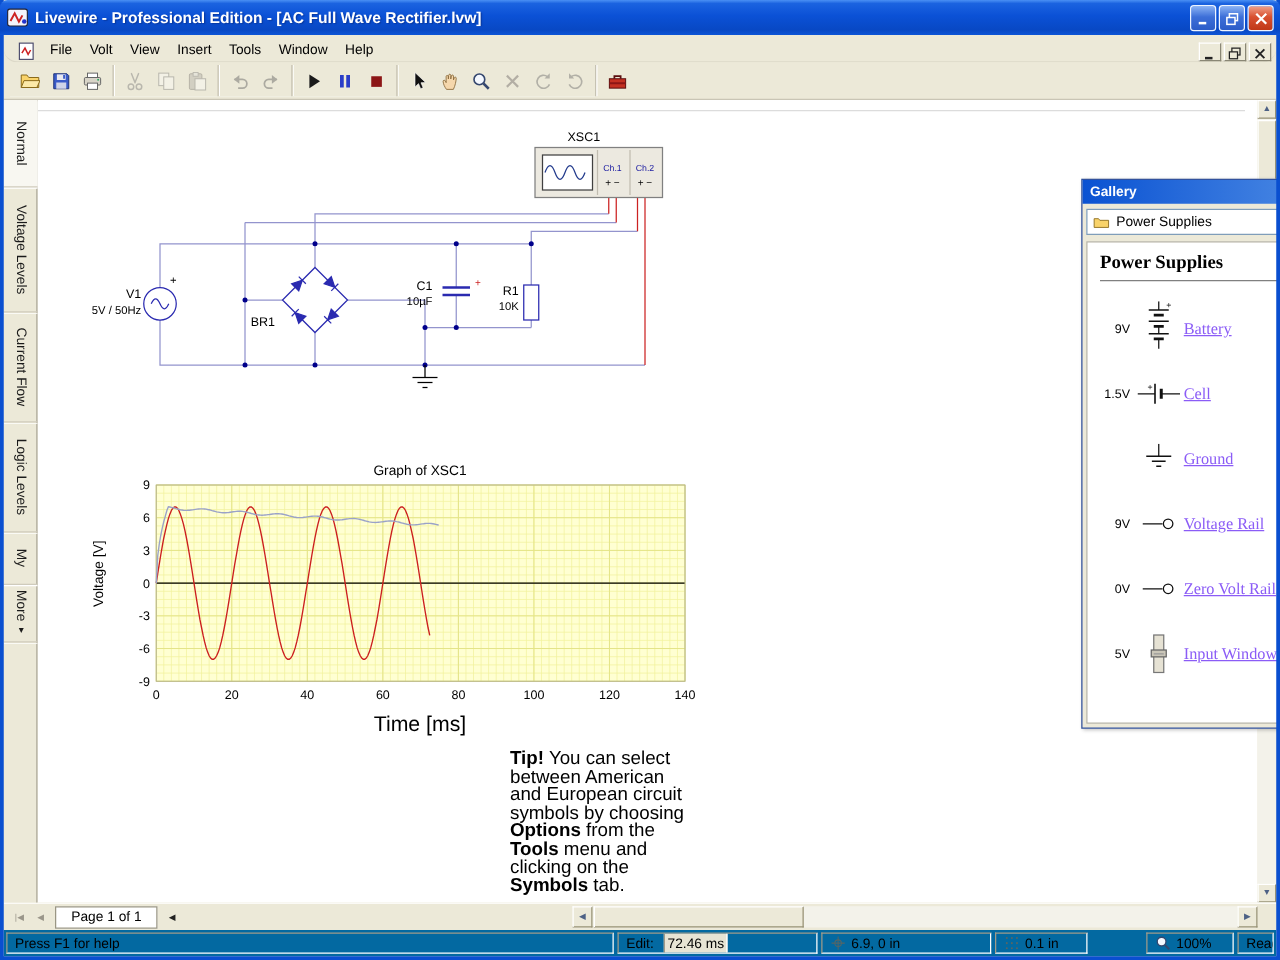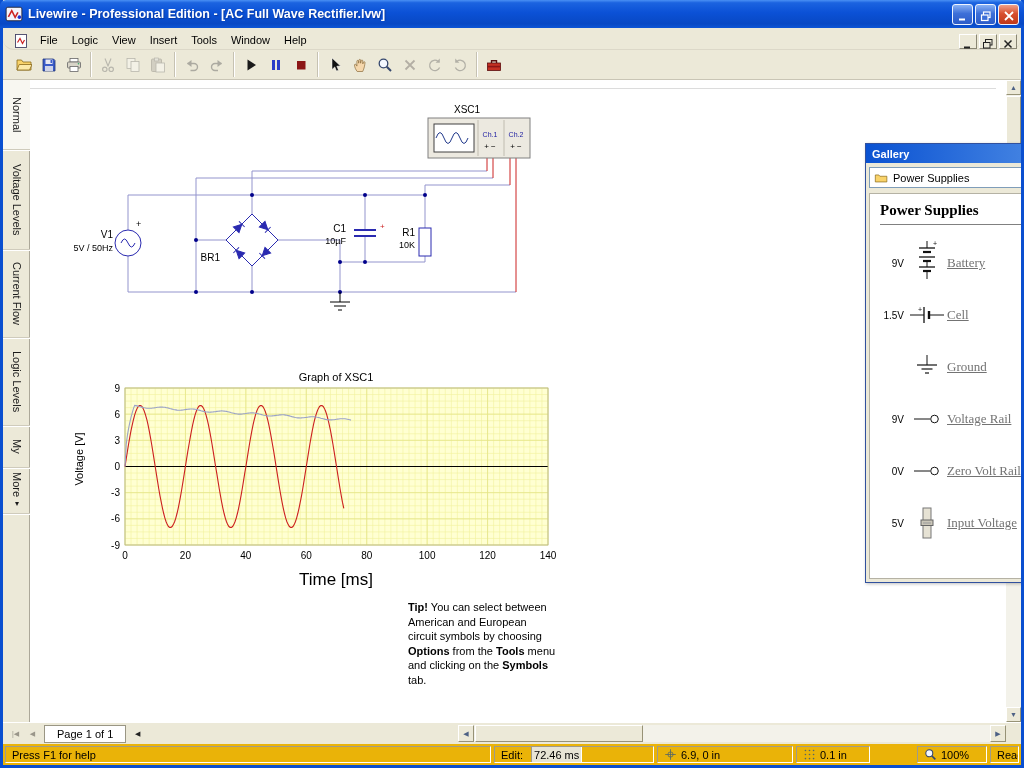--- a/index.html
+++ b/index.html
@@ -59,21 +59,21 @@
   
   #canvas{position:absolute;left:30px;top:80px;width:976px;height:642px;background:#fff;overflow:hidden;}
   #page-edge{position:absolute;left:0;top:8px;width:966px;height:1px;background:#dcdcdc;}
   #circuit-svg{position:absolute;left:0;top:0;}
   #graph-title{position:absolute;left:196px;top:291px;width:220px;text-align:center;font-size:11px;color:#000;}
   #graph-wrap{position:absolute;left:58px;top:300px;width:470px;height:195px;}
   #graph-ylabel{position:absolute;left:10px;top:372px;width:80px;height:14px;text-align:center;
     font-size:11px;transform:rotate(-90deg);}
   #graph-xlabel{position:absolute;left:246px;top:478px;width:120px;text-align:center;font-size:17px;margin-top:12px;}
   #description{position:absolute;left:78px;top:518px;width:240px;font-size:12.5px;line-height:16px;color:#000;}
-  #tip{position:absolute;left:378px;top:520px;width:148px;font-size:11px;line-height:14.5px;color:#000;}
+  #tip{position:absolute;left:378px;top:520px;width:148px;font-size:15px;line-height:14.5px;color:#000;}
 
   
   #vscroll{position:absolute;left:1006px;top:80px;width:15px;height:642px;background:#f3f2ea;}
   .sb-btn{width:15px;height:15px;background:#ece9d8;border:1px solid;border-color:#fff #979276 #979276 #fff;
     color:#4d6185;font-size:7px;line-height:13px;text-align:center;}
   #vthumb{position:absolute;left:0;top:16px;width:15px;height:52px;background:#ece9d8;
     border:1px solid;border-color:#fff #979276 #979276 #fff;}
   #vscroll .down{position:absolute;left:0;bottom:0;}
 
   
@@ -83,21 +83,21 @@
     color:#9a968a;background:transparent;border:none;}
   .pg-btn.dark{color:#222;}
   .pg-tab{height:18px;background:#fff;border:1px solid #9a9684;padding:2px 12px;font-size:11px;margin:0 3px;}
   #hscroll{position:absolute;left:455px;top:2px;width:548px;height:17px;background:#f3f2ea;}
   .hs-btn{position:absolute;top:0;width:16px;height:17px;background:#ece9d8;border:1px solid;
     border-color:#fff #979276 #979276 #fff;color:#4d6185;font-size:7px;line-height:15px;text-align:center;}
   #hthumb{position:absolute;left:17px;top:0;width:168px;height:17px;background:#ece9d8;
     border:1px solid;border-color:#fff #979276 #979276 #fff;}
 
   
-  #statusbar{position:absolute;left:3px;top:744px;width:1018px;height:21px;background:#eab308;
+  #statusbar{position:absolute;left:3px;top:744px;width:1018px;height:21px;background:#0369a1;
     display:flex;align-items:center;gap:3px;padding:0 2px;font-size:11px;color:#000;}
   .sb-panel{height:17px;border:1px solid;border-color:#9f9b8a #fff #fff #9f9b8a;
     display:flex;align-items:center;padding:0 6px;gap:4px;white-space:nowrap;overflow:hidden;}
   .sbic{width:13px;height:13px;flex:none;}
   .time-box{height:32px;border:1px solid;border-color:#9f9b8a #fff #fff #9f9b8a;background:#e7e4d4;
     display:flex;align-items:center;padding:0 2px;margin-left:4px;}
   #sb-help{width:486px;}#sb-time{width:160px;}#sb-pos{width:136px;}#sb-grid{width:74px;}#sb-zoom{width:70px;margin-left:44px;}
   #sb-ready{flex:1;}
 
   
@@ -109,21 +109,21 @@
     align-items:center;font-size:11px;gap:5px;padding:0 4px;}
   #gallery-combo .sbic{width:14px;height:14px;}
   #gallery-body{position:absolute;left:3px;top:49px;width:224px;height:386px;background:#fff;
     border:1px solid #b5b2a4;padding:8px 10px;overflow:hidden;}
   .g-head{font-family:"Liberation Serif",serif;font-size:15px;font-weight:bold;color:#000;
     border-bottom:1px solid #808080;padding-bottom:5px;margin-bottom:12px;}
   .g-item{display:flex;align-items:center;min-height:52px;}
   .g-val{width:27px;text-align:right;font-size:10px;padding-right:3px;flex:none;}
   .g-icon{width:40px;display:flex;justify-content:center;align-items:center;flex:none;}
   .g-icon svg{width:auto;height:auto;}
-  .g-link{font-family:"Liberation Serif",serif;font-size:13px;color:#737373;
+  .g-link{font-family:"Liberation Serif",serif;font-size:13px;color:#8b5cf6;
     text-decoration:underline;white-space:nowrap;cursor:pointer;}
 </style>
 </head>
 <body>
 
 <div id="titlebar" data-name="title-bar">
   <span class="ic18" data-name="app-icon">
       <svg viewBox="0 0 16 16">
         <rect x="1" y="2" width="14" height="12" rx="1.5" fill="#f4f4fc" stroke="#223" stroke-width="0.8"></rect>
         <path d="M3 10.5L6 5l3 6 2.5-4.5" fill="none" stroke="#c22" stroke-width="1.4"></path>
@@ -152,21 +152,21 @@
 <div id="menubar" data-name="menu-bar">
   <span class="ic16" data-name="doc-icon">
       <svg viewBox="0 0 16 16">
         <rect x="2.5" y="1.5" width="11" height="13" fill="#fff" stroke="#446" stroke-width="0.9"></rect>
         <path d="M4.5 9.5L7 5.5l2.5 5 2-3.5" fill="none" stroke="#c22" stroke-width="1.2"></path>
       </svg>
     </span>
   <div style="display:flex" data-name="menu-items">
 
   <div class="menu-item" data-name="menu-file">File</div>
-      <div class="menu-item" data-name="menu-edit">Logic</div>
+      <div class="menu-item" data-name="menu-edit">Volt</div>
       <div class="menu-item" data-name="menu-view">View</div>
       <div class="menu-item" data-name="menu-insert">Insert</div>
       <div class="menu-item" data-name="menu-tools">Tools</div>
       <div class="menu-item" data-name="menu-window">Window</div>
       <div class="menu-item" data-name="menu-help">Help</div>
     </div>
   <div id="mdi-btns" data-name="mdi-window-buttons">
     <div class="mdi-btn" data-name="mdi-minimize-button">
         <span data-name="mdi-minimize-icon"><svg viewBox="0 0 12 12">
             <rect x="2" y="8.5" width="6" height="2" fill="#222"></rect>
@@ -783,19 +783,19 @@
 
         <div class="g-item" data-name="gallery-item-input-voltage">
           <span class="g-val" data-name="component-value-label">5V</span>
           <span class="g-icon" data-name="slider-icon">
             <svg viewBox="0 0 18 32" width="18" height="32">
               <rect x="5" y="1" width="8" height="30" fill="#e6e2d4" stroke="#777"></rect>
               <rect x="3" y="13" width="12" height="5.5" fill="#cac6b8" stroke="#666"></rect>
               <path d="M5 16h8" stroke="#999" fill="none"></path>
             </svg>
           </span>
-          <a class="g-link" data-name="gallery-item-link">Input Voltage</a>
+          <a class="g-link" data-name="gallery-item-link">Input Window</a>
         </div>
       </div>
   </div>
 </div>
 
 <div id="frame" data-name="window-frame"></div>
 
 </body></html>

